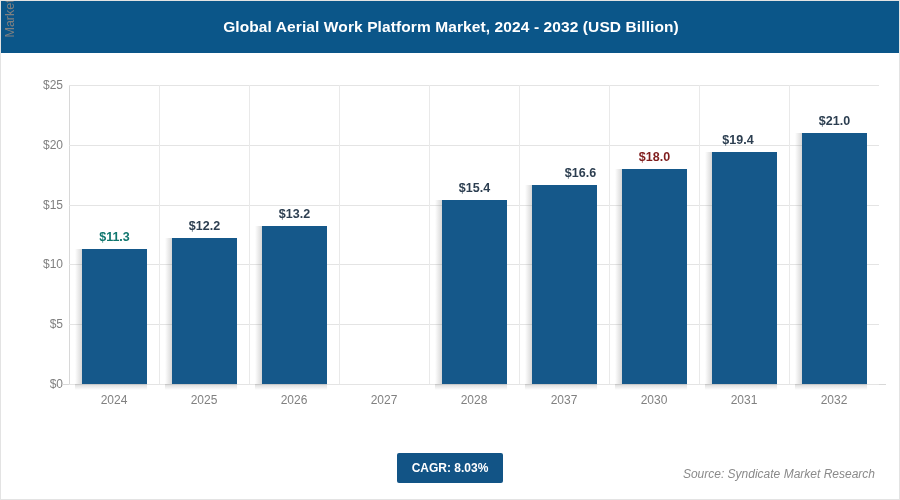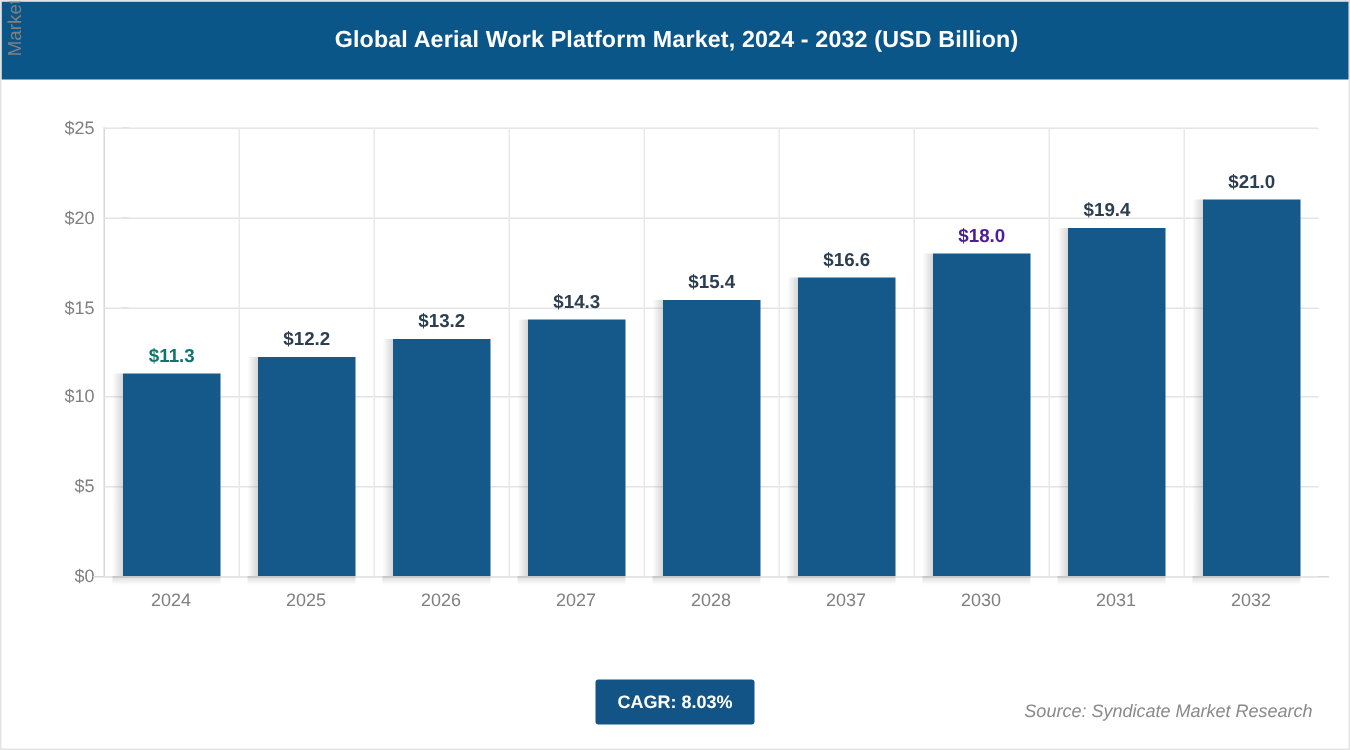--- a/index.html
+++ b/index.html
@@ -254,43 +254,37 @@
         <div class="bar-shadow-bottom" style="width: 72px;"></div>
         <div class="bar-rect" style="width: 65px; height: 145.912px; background: rgb(21, 88, 138);"></div>
         <div class="bar-value" style="bottom: 150.912px; color: rgb(44, 62, 80);">$12.2</div>
       </div>
       <div class="bar-group" style="left: 193px; width: 65px; height: 157.872px;">
         <div class="bar-shadow" style="height: 157.872px;"></div>
         <div class="bar-shadow-bottom" style="width: 72px;"></div>
         <div class="bar-rect" style="width: 65px; height: 157.872px; background: rgb(21, 88, 138);"></div>
         <div class="bar-value" style="bottom: 162.872px; color: rgb(44, 62, 80);">$13.2</div>
       </div>
-      <div class="bar-group" style="left: 283px; width: 65px; height: 171.028px;">
-        <div class="bar-shadow" style="height: 171.028px;"></div>
-        <div class="bar-shadow-bottom" style="width: 72px;"></div>
-        <div class="bar-rect" style="width: 65px; height: 171.028px; background: rgb(21, 88, 138);"></div>
-        <div class="bar-value" style="bottom: 176.028px; color: rgb(44, 62, 80);">$14.3</div>
-      </div>
       <div class="bar-group" style="left: 373px; width: 65px; height: 184.184px;">
         <div class="bar-shadow" style="height: 184.184px;"></div>
         <div class="bar-shadow-bottom" style="width: 72px;"></div>
         <div class="bar-rect" style="width: 65px; height: 184.184px; background: rgb(21, 88, 138);"></div>
         <div class="bar-value" style="bottom: 189.184px; color: rgb(44, 62, 80);">$15.4</div>
       </div>
       <div class="bar-group" style="left: 463px; width: 65px; height: 198.536px;">
         <div class="bar-shadow" style="height: 198.536px;"></div>
         <div class="bar-shadow-bottom" style="width: 72px;"></div>
         <div class="bar-rect" style="width: 65px; height: 198.536px; background: rgb(21, 88, 138);"></div>
-        <div class="bar-value" style="bottom: 203.536px; color: rgb(44, 62, 80);">$16.6</div>
+        <div class="bar-value" style="bottom: 203.536px; color: rgb(44, 62, 80); margin-left: 16px;">$16.6</div>
       </div>
       <div class="bar-group" style="left: 553px; width: 65px; height: 215.28px;">
         <div class="bar-shadow" style="height: 215.28px;"></div>
         <div class="bar-shadow-bottom" style="width: 72px;"></div>
         <div class="bar-rect" style="width: 65px; height: 215.28px; background: rgb(21, 88, 138);"></div>
-        <div class="bar-value" style="bottom: 220.28px; color: #4c1d95;">$18.0</div>
+        <div class="bar-value" style="bottom: 220.28px; color: #7f1d1d;">$18.0</div>
       </div>
       <div class="bar-group" style="left: 643px; width: 52px; height: 232.024px;">
         <div class="bar-shadow" style="height: 232.024px;"></div>
         <div class="bar-shadow-bottom" style="width: 72px;"></div>
         <div class="bar-rect" style="width: 65px; height: 232.024px; background: rgb(21, 88, 138);"></div>
         <div class="bar-value" style="bottom: 237.024px; color: rgb(44, 62, 80);">$19.4</div>
       </div>
       <div class="bar-group" style="left: 733px; width: 65px; height: 251.16px;">
         <div class="bar-shadow" style="height: 251.16px;"></div>
         <div class="bar-shadow-bottom" style="width: 72px;"></div>

